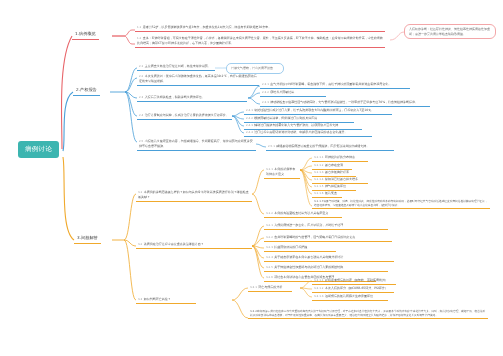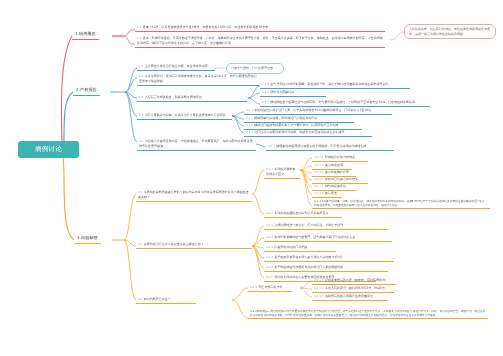--- a/index.html
+++ b/index.html
@@ -10,21 +10,21 @@
   }
   #canvas{position:absolute;inset:0;width:503px;height:356px;}
   svg.links{position:absolute;left:0;top:0;width:503px;height:356px;pointer-events:none;}
 
   .node{position:absolute;box-sizing:border-box;}
 
   
   .root{
     background:#3cb5b0;color:#ffffff;border-radius:3px;
     font-size:6.5px;line-height:1;letter-spacing:.3px;
-    padding:5px 17px;white-space:nowrap;
+    padding:5px 7px;white-space:nowrap;
     display:flex;align-items:center;justify-content:center;
   }
 
   
   .b1{
     font-size:4.2px;line-height:1;color:#3a3a3a;white-space:nowrap;
     padding:2px 3px 2.5px 3px;border-bottom:0.8px solid currentColor;
   }
   .b1.red{color:#e8656a;}
   .b1.blue{color:#4a9fd8;}

